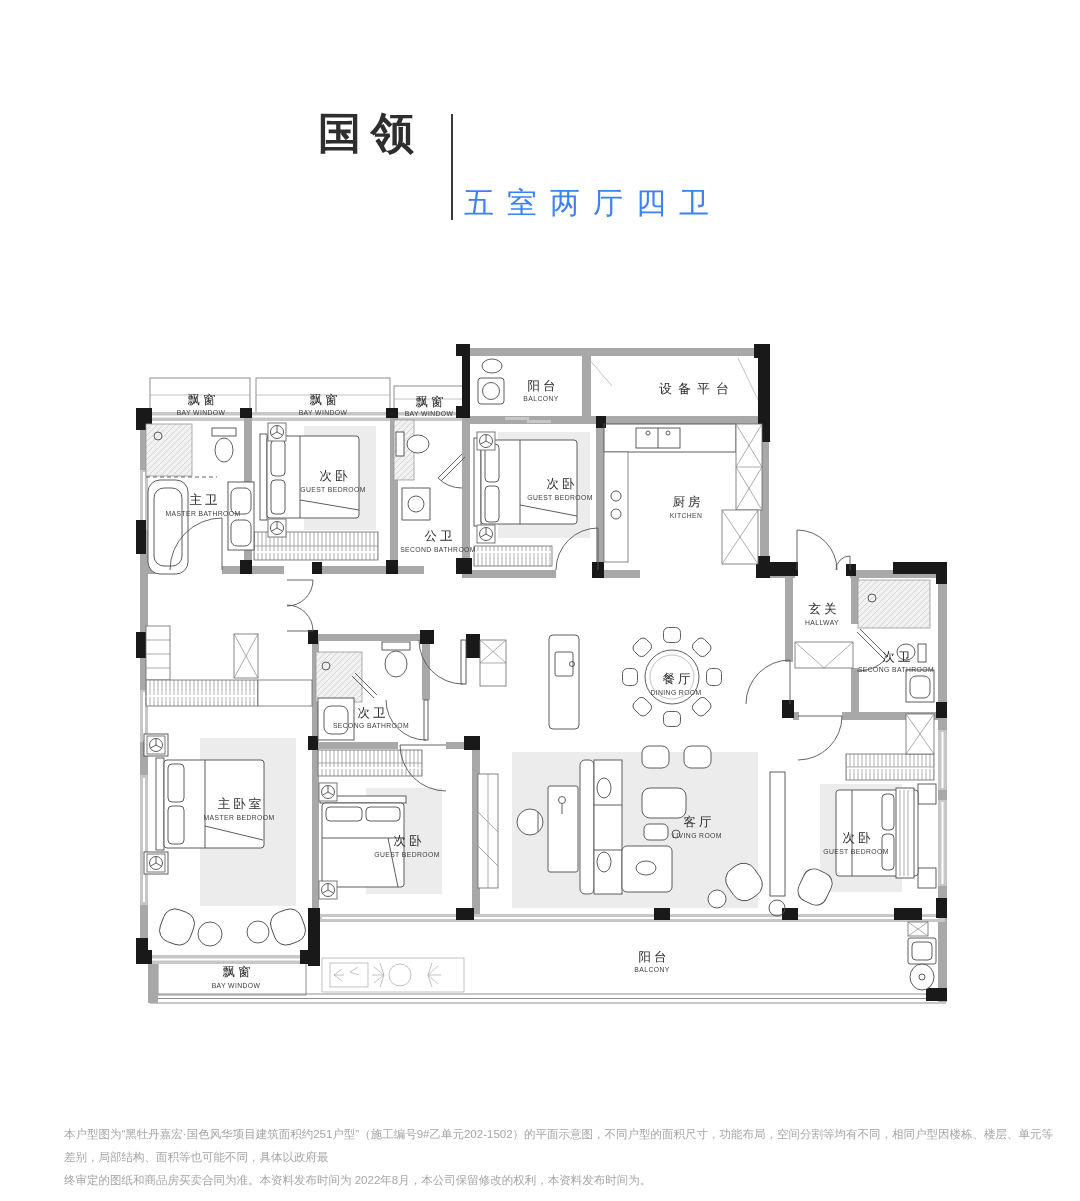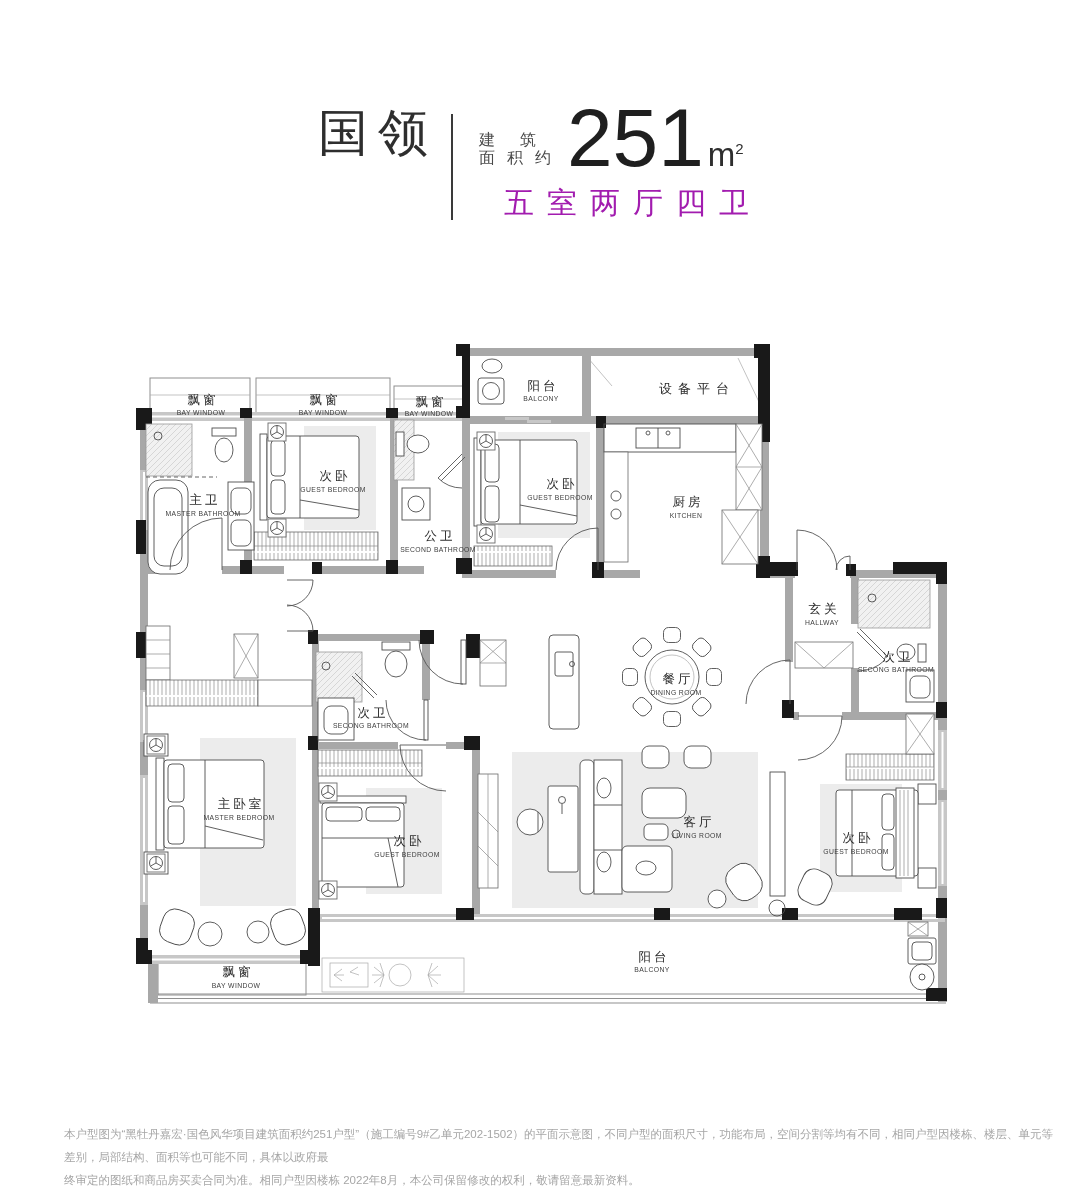--- a/index.html
+++ b/index.html
@@ -1,30 +1,30 @@
 <!DOCTYPE html>
 <html><head>
 <meta charset="utf-8">
 <style>
   html,body{margin:0;padding:0;background:#fff;}
   .page{position:relative;width:1080px;height:1201px;background:#fff;overflow:hidden;
         font-family:"Liberation Sans",sans-serif;}
   
-  .brand{position:absolute;left:318px;top:104px;font-size:50px;line-height:58px;
-         letter-spacing:10px;color:#2e2e2e;font-weight:400;}
+  .brand{position:absolute;left:318px;top:104px;font-size:43px;line-height:58px;
+         letter-spacing:10px;color:#2e2e2e;font-weight:700;}
   .divider{position:absolute;left:451px;top:114px;width:2px;height:106px;background:#3a3a3a;}
   .area-row{position:absolute;left:479px;top:104px;display:flex;align-items:flex-end;}
   .area-prefix{margin-bottom:6px;color:#4a4a4a;font-weight:300;}
   .area-prefix .l1{font-size:16px;letter-spacing:25px;line-height:18px;white-space:nowrap;}
   .area-prefix .l2{font-size:16px;letter-spacing:12px;line-height:18px;white-space:nowrap;}
   .area-value{font-size:82px;line-height:0.84;font-weight:200;color:#1f1f1f;margin-left:4px;}
   .area-unit{font-size:33px;color:#2e2e2e;line-height:1;margin-left:4px;margin-bottom:2px;font-weight:300;}
   .area-unit sup{font-size:15px;}
-  .layout-summary{position:absolute;left:504px;top:183px;font-size:30px;letter-spacing:13px;
-         color:#a21caf;font-weight:300;white-space:nowrap;}
+  .layout-summary{position:absolute;left:464px;top:183px;font-size:30px;letter-spacing:13px;
+         color:#3b82f6;font-weight:300;white-space:nowrap;}
   
   .footer{position:absolute;left:64px;top:1123px;width:1000px;font-size:11.5px;
           line-height:23px;color:#a6a6a6;font-weight:300;}
   
   svg.plan{position:absolute;left:0;top:0;font-family:"Liberation Sans",sans-serif;}
   .w  {fill:#a8a8a8;}              
   .win{fill:#c7c7c7;}              
   .p  {fill:#191919;}              
   .cl {stroke:#ffffff;stroke-width:2;}  
   .f  {fill:#fff;stroke:#4d4d4d;stroke-width:0.9;}
@@ -45,28 +45,20 @@
 </style>
 </head>
 <body>
 
 <div class="page">
 
   <div class="brand">
     <div>国领</div>
   </div>
   <div class="divider"></div>
-  <div class="area-row">
-    <div class="area-prefix">
-      <div class="l1">建筑</div>
-      <div class="l2">面积约</div>
-    </div>
-    <div class="area-value">251</div>
-    <div class="area-unit"><span>m</span><sup>2</sup></div>
-  </div>
   <div class="layout-summary">五室两厅四卫</div>
 
   <svg class="plan" width="1080" height="1201" viewBox="0 0 1080 1201">
     <defs>
       <pattern id="hatch" width="6" height="6" patternUnits="userSpaceOnUse">
         <rect width="6" height="6" fill="#f1f1f1"></rect>
         <path d="M0,6 L6,0" stroke="#cfcfcf" stroke-width="0.8"></path>
       </pattern>
       <pattern id="comb" width="4" height="24" patternUnits="userSpaceOnUse">
         <rect width="4" height="24" fill="#fff"></rect>
@@ -534,16 +526,16 @@
       <text class="len" x="856" y="854">GUEST BEDROOM</text>
       <text class="lzh" x="238" y="976">飘窗</text>
       <text class="len" x="236" y="988">BAY WINDOW</text>
       <text class="lzh" x="654" y="961">阳台</text>
       <text class="len" x="652" y="972">BALCONY</text>
     </g>
   </svg>
 
   <div class="footer">
     <div>本户型图为“黑牡丹嘉宏·国色风华项目建筑面积约251户型”（施工编号9#乙单元202-1502）的平面示意图，不同户型的面积尺寸，功能布局，空间分割等均有不同，相同户型因楼栋、楼层、单元等差别，局部结构、面积等也可能不同，具体以政府最</div>
-    <div>终审定的图纸和商品房买卖合同为准。相同户型因楼栋 2022年8月，本公司保留修改的权利，敬请留意最新资料。</div>
+    <div>终审定的图纸和商品房买卖合同为准。本资料发布时间为 2022年8月，本公司保留修改的权利，本资料发布时间为。</div>
   </div>
 
 </div>
 
 </body></html>

